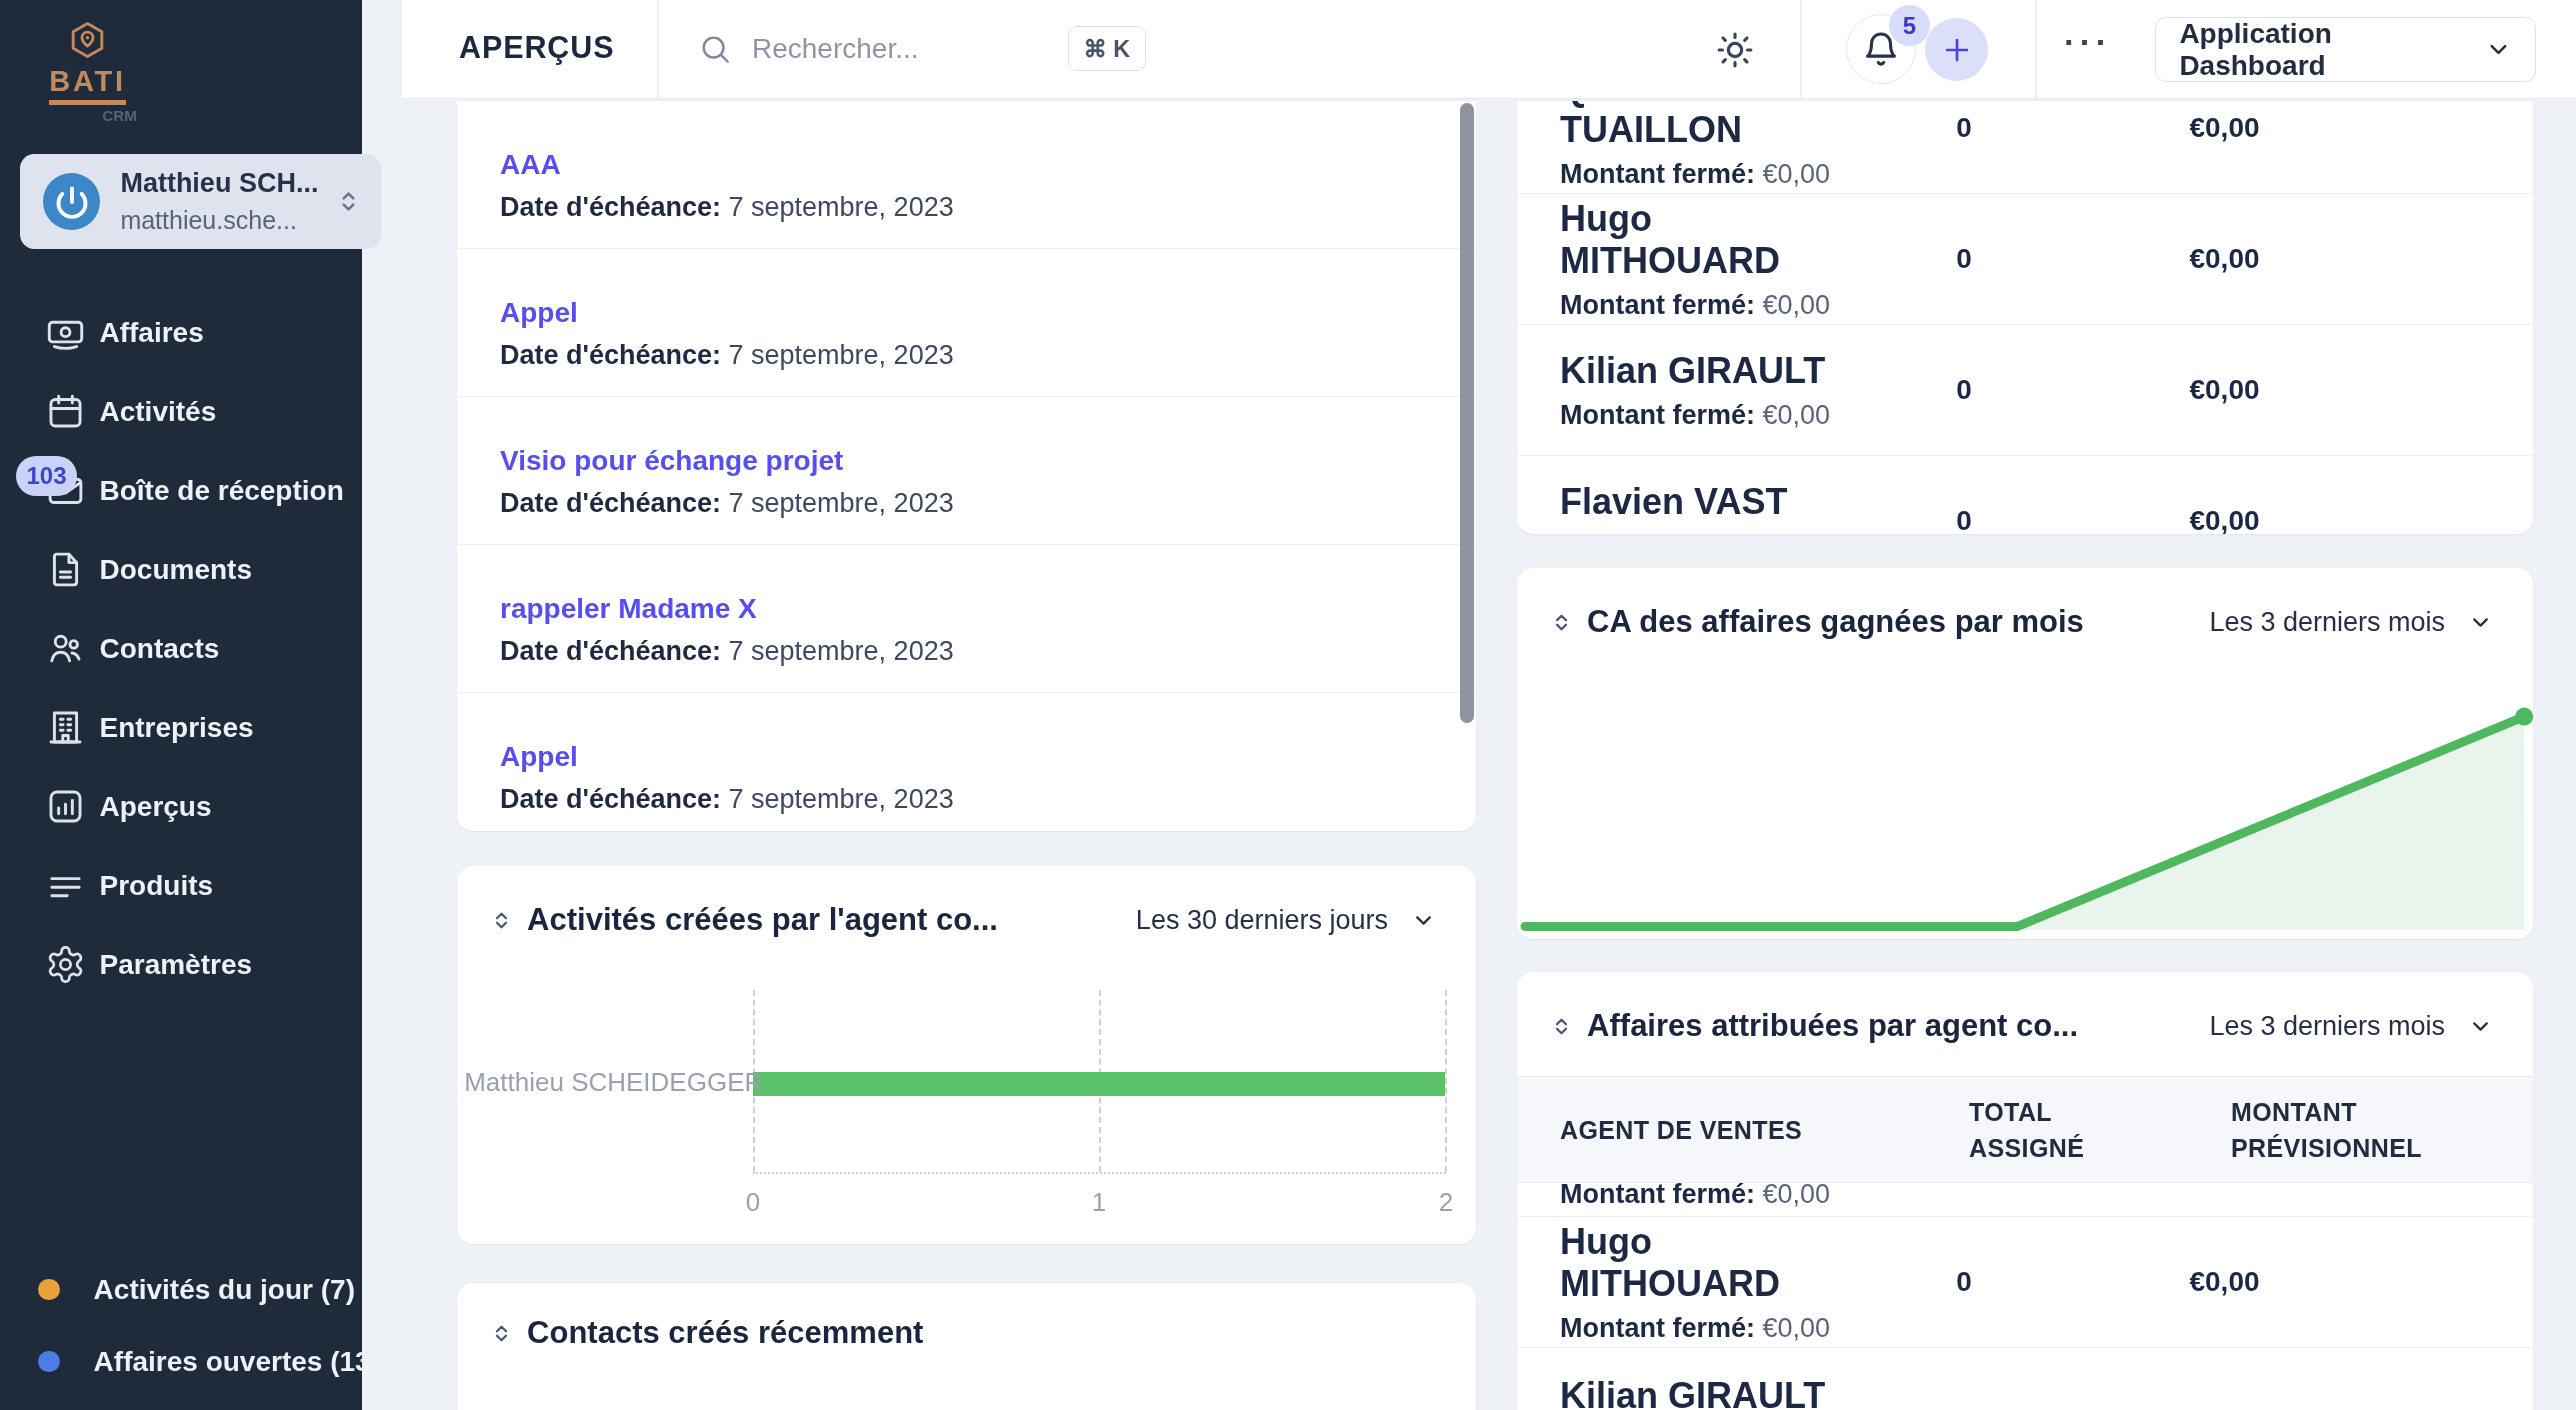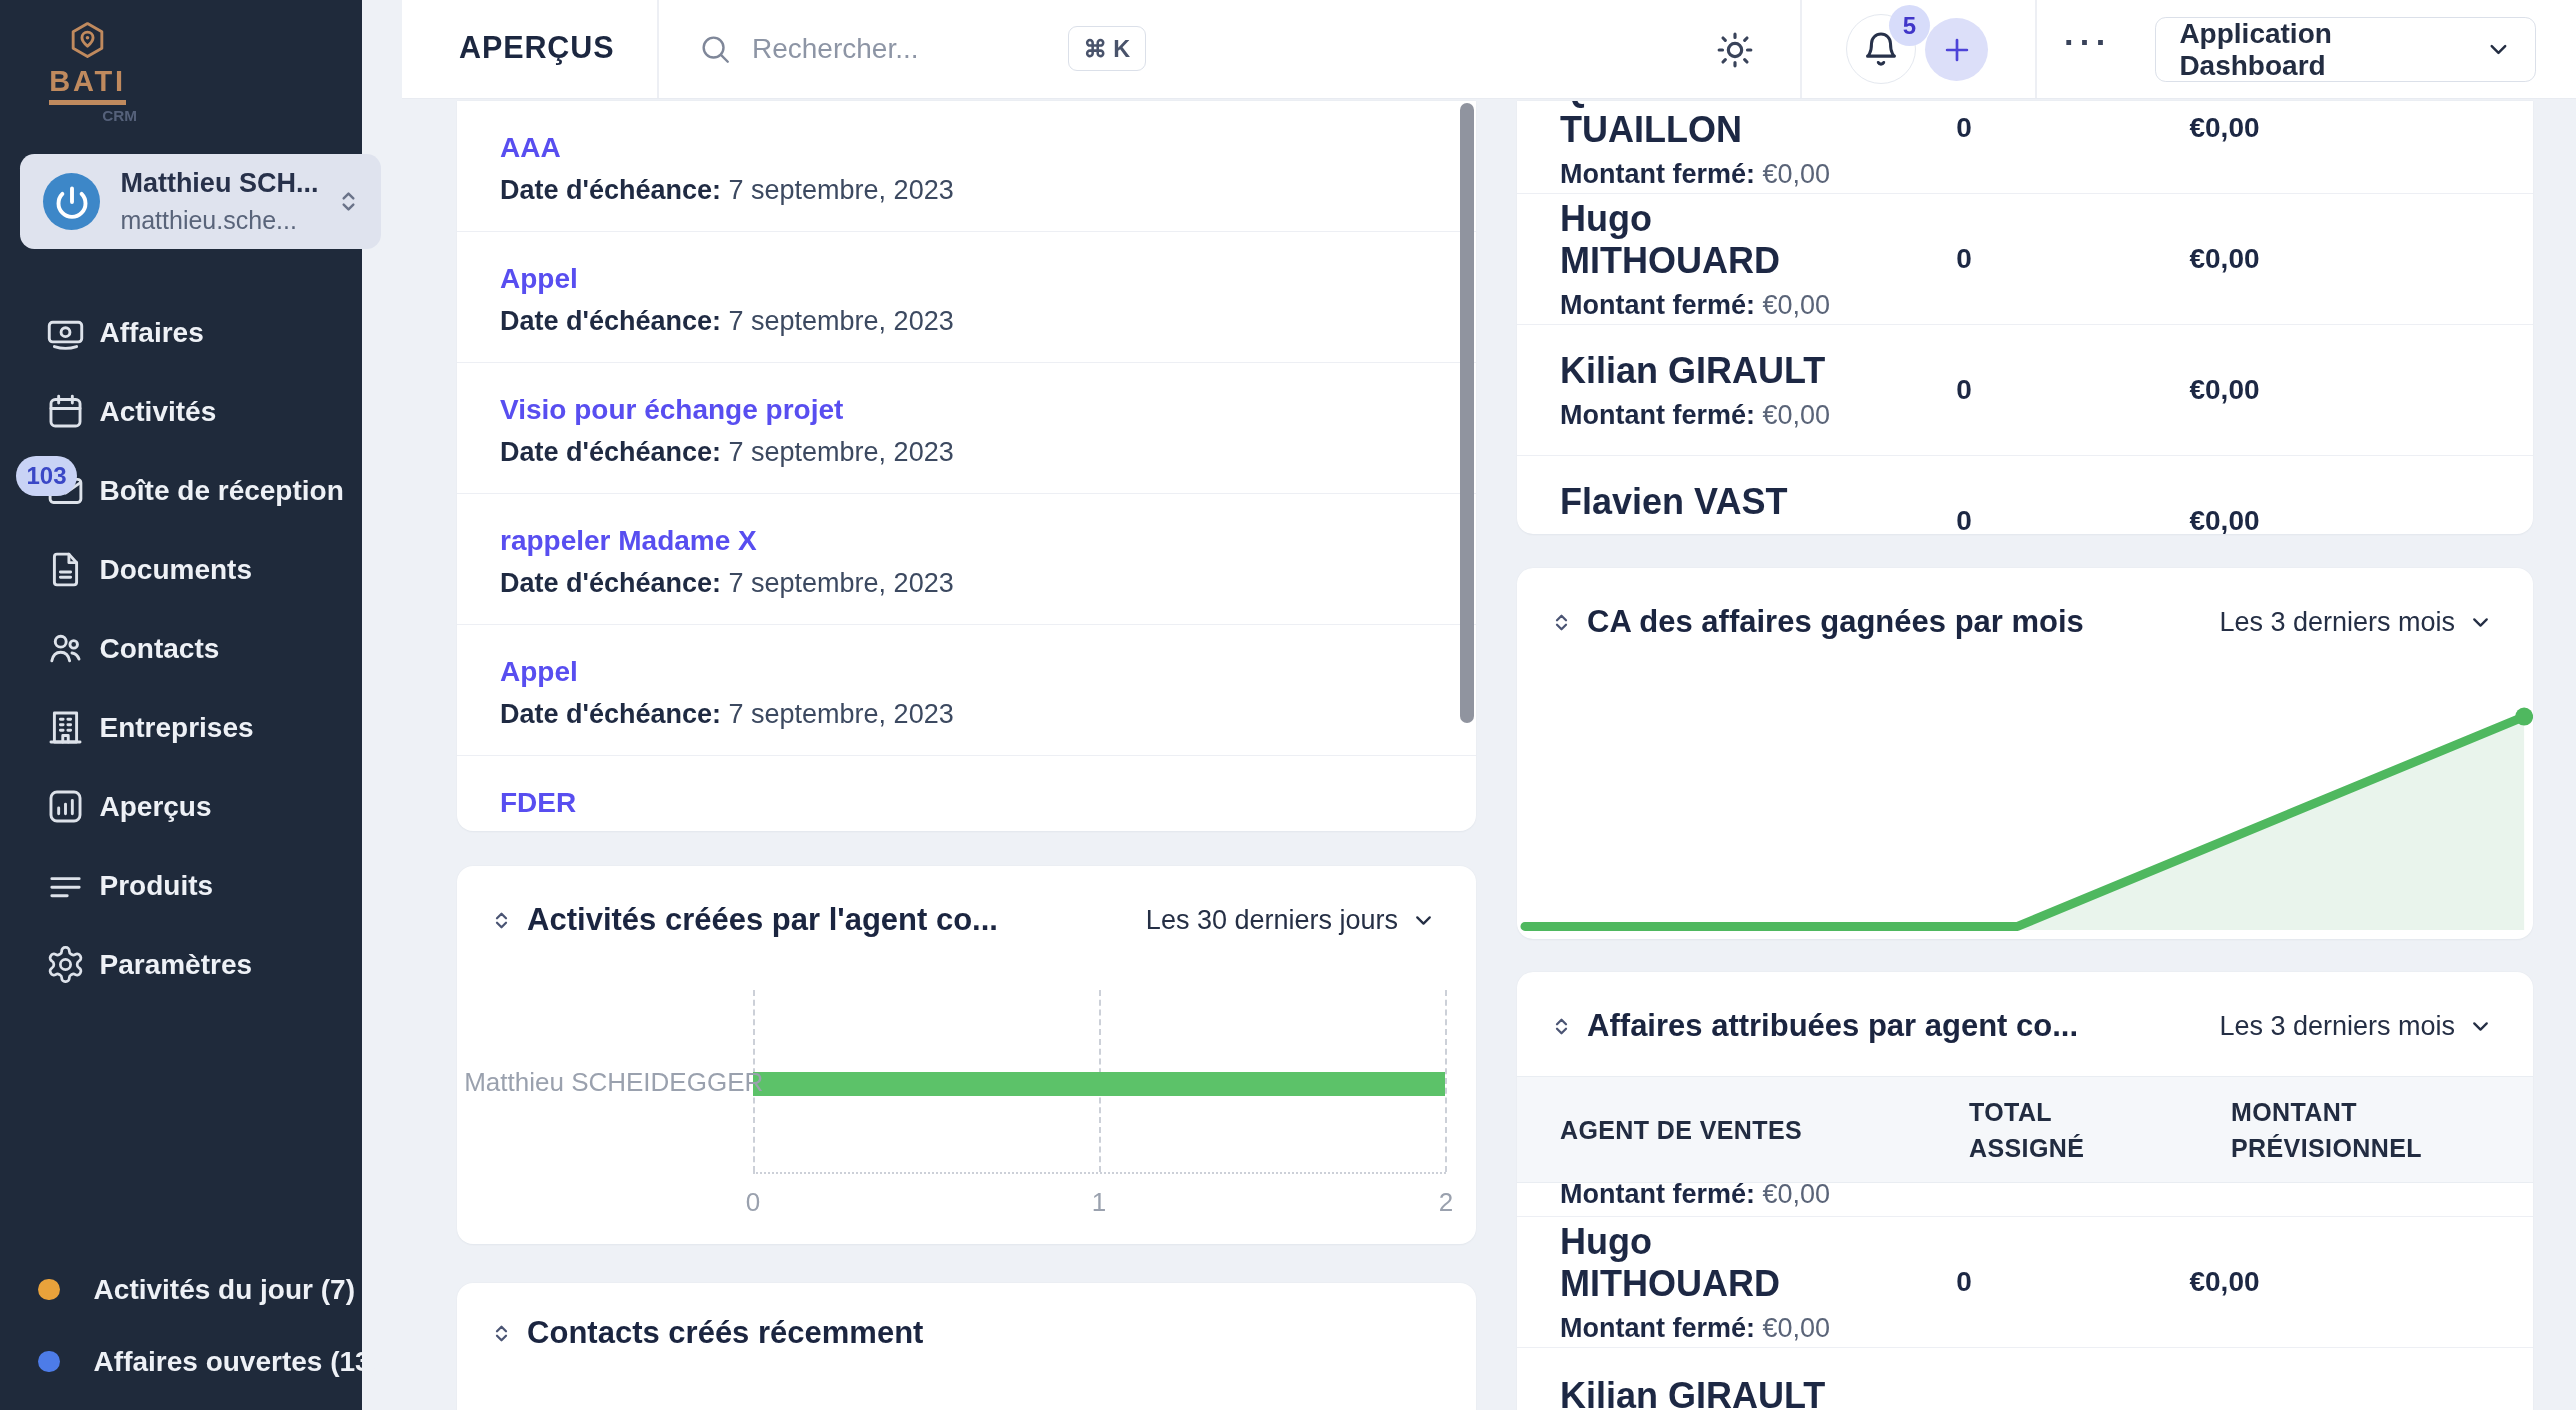--- a/index.html
+++ b/index.html
@@ -63,27 +63,27 @@
   .dash-btn{position:absolute;left:1753px;top:17px;width:381px;height:65px;border:1.8px solid #dbe0e9;border-radius:10.8px;
     background:#ffffff;display:flex;align-items:center;padding:0 23.4px;box-sizing:border-box;cursor:pointer;}
   .dash-label{font-size:28px;font-weight:600;color:#232d42;}
   .dash-chevron{margin-left:auto;width:27px;height:27px;color:#232d42;}
 
   
   .card{position:absolute;background:#ffffff;border-radius:16px;box-shadow:0 0.9px 1.8px rgba(20,30,60,.05);}
   .card-head{display:flex;align-items:center;padding:36px 40px 0 30.5px;}
   .drag-icon{width:27px;height:27px;color:#4b5574;cursor:grab;flex:0 0 auto;}
   .card-title{margin-left:12.6px;font-size:31px;font-weight:700;color:#1b2540;white-space:nowrap;}
-  .range-select{margin-left:auto;display:flex;align-items:center;gap:13px;cursor:pointer;}
+  .range-select{margin-left:auto;display:flex;align-items:center;gap:23px;cursor:pointer;}
   .range-label{font-size:27px;font-weight:500;color:#252f45;white-space:nowrap;}
   .range-chevron{width:25px;height:25px;color:#252f45;}
 
   
   .card-acts{left:457px;top:101px;width:1019px;height:730px;border-radius:0 0 16px 16px;overflow:hidden;}
-  .act-row{height:131px;padding:30.5px 0 0 43px;box-sizing:border-box;border-bottom:1.8px solid #edeff4;}
+  .act-row{height:131px;padding:30.5px 0 0 43px;box-sizing:border-box;border-bottom:1.8px solid #edeff4;margin-top:17px;}
   .act-title{font-size:28px;font-weight:600;color:#584ef0;cursor:pointer;display:inline-block;}
   .act-date{margin-top:11.7px;font-size:27px;color:#3c4960;}
   .act-date b{color:#1f2a42;font-weight:700;}
   .scroll-thumb{position:absolute;right:1.8px;top:1.8px;width:14.4px;height:620px;background:#90949f;border-radius:7.2px;cursor:grab;}
 
   
   .card-actchart{left:457px;top:866px;width:1019px;height:378px;}
   .plot{position:absolute;left:296px;top:124px;width:693px;height:182px;}
   .vgrid{position:absolute;top:0;bottom:0;width:0;border-left:2.7px dashed #ccd0d8;}
   .xaxis{position:absolute;left:296px;top:306px;width:693px;height:0;border-top:2.7px dotted #ccd0d8;}

